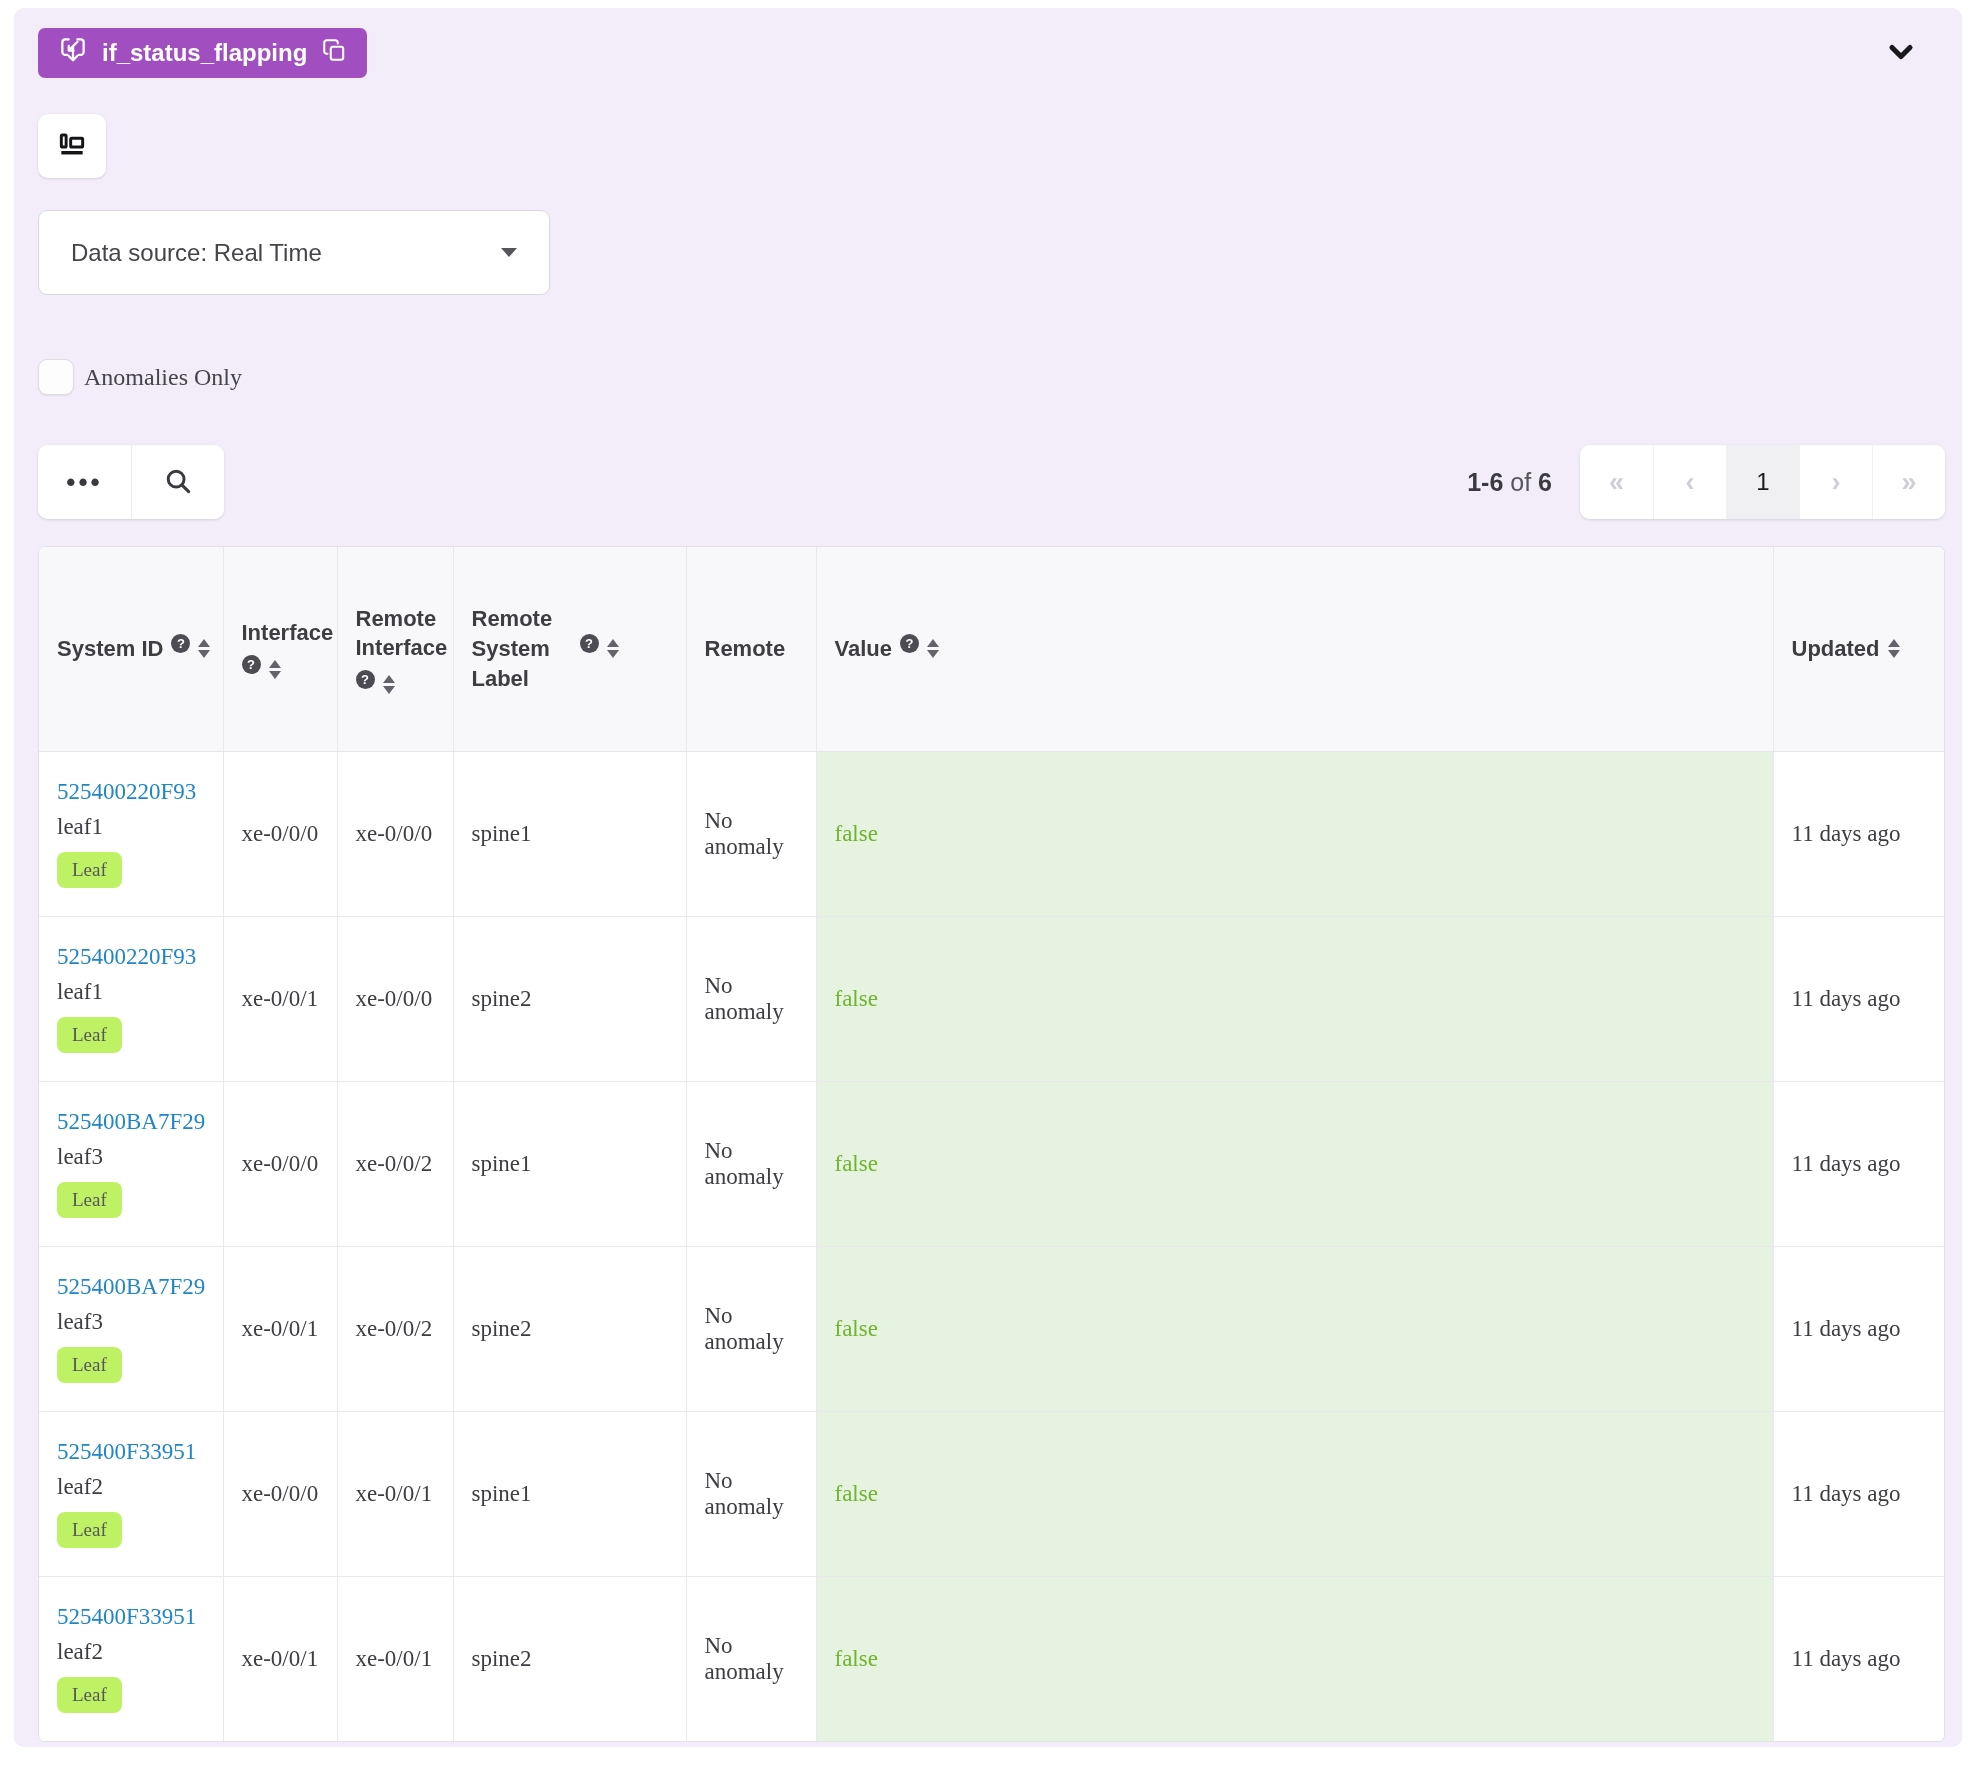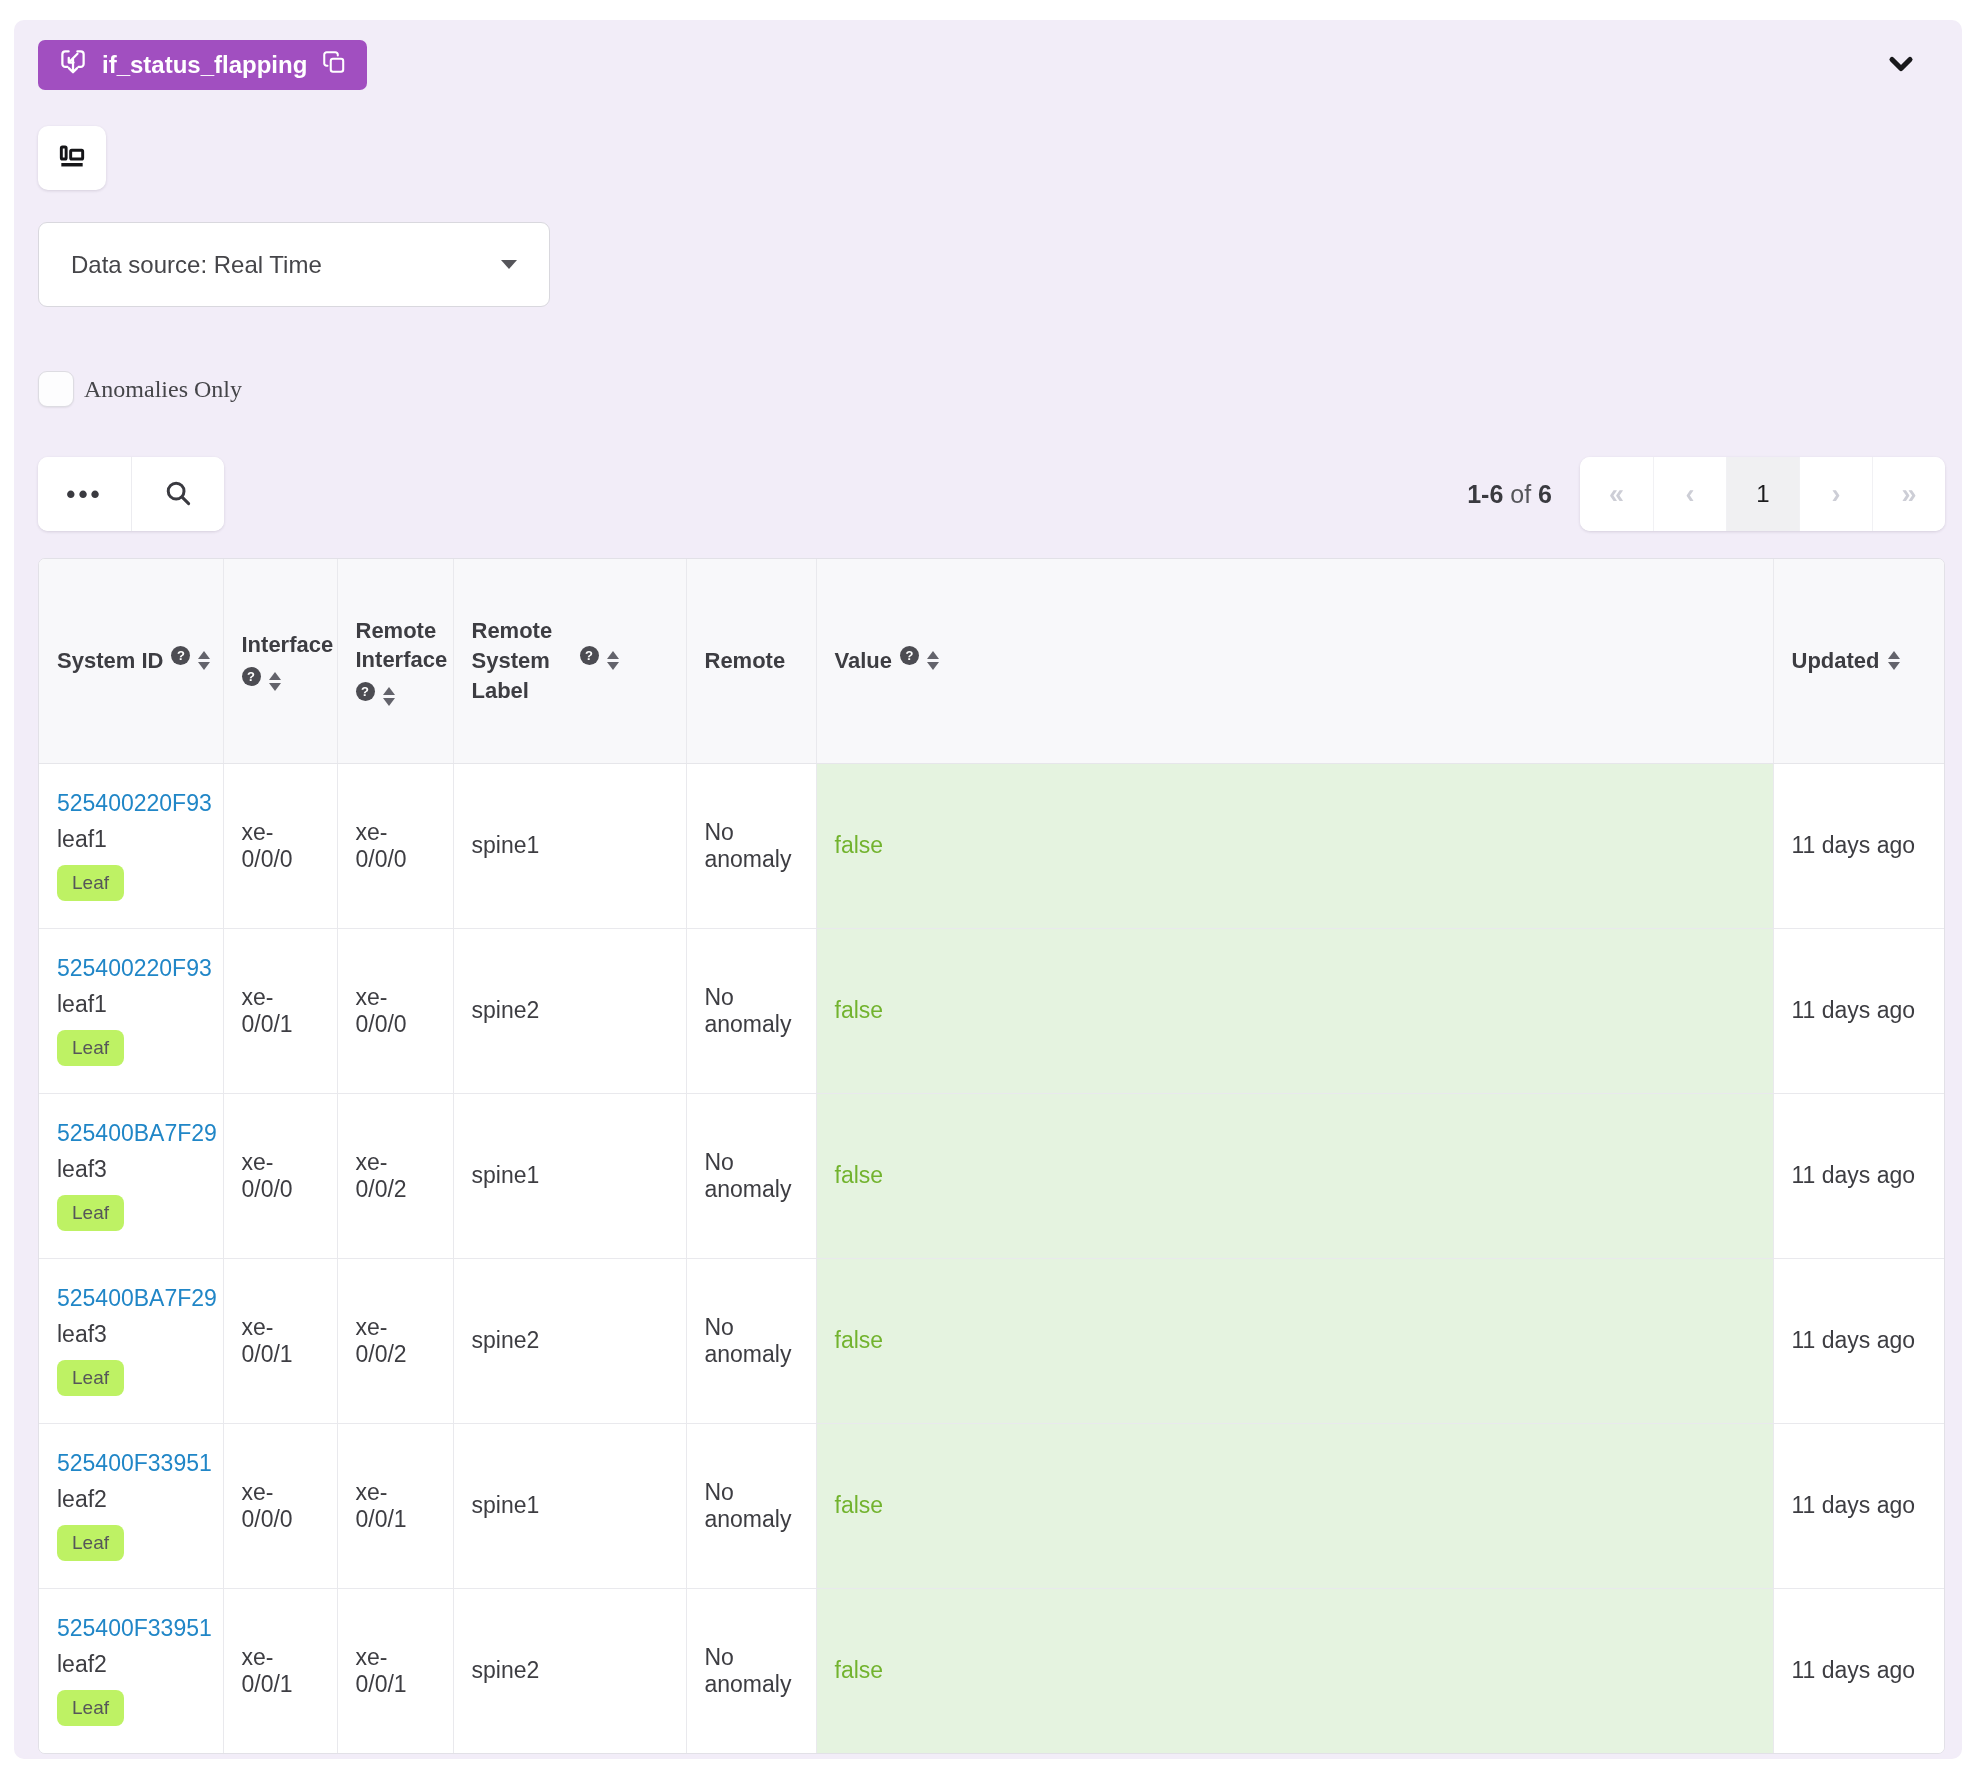--- a/index.html
+++ b/index.html
@@ -1,19 +1,19 @@
 <!DOCTYPE html>
 <html style="--accent-purple: #a14fc0; --link-blue: #2086c7; --value-green: #72b32e; --value-bg: #e5f3e0; --panel-bg: #f2edf8;"><head>
 <meta charset="utf-8">
 <style>
   * { box-sizing: border-box; margin: 0; padding: 0; }
   html,body { width:1986px; height:1768px; background:#ffffff;
     font-family:"Liberation Sans", sans-serif; color:#3d3d3d; }
 
-  .panel { position:absolute; left:14px; top:20px; width:1948px; height:1739px;
+  .panel { position:absolute; left:14px; top:8px; width:1948px; height:1739px;
     background:var(--panel-bg,#f2edf8); border-radius:10px;
     padding:20px 17px 0 24px; }
 
   
   .badge-row { display:flex; justify-content:space-between; align-items:center; height:50px; }
   .probe-badge { display:inline-flex; align-items:center; gap:14px; height:50px;
     background:var(--accent-purple,#a14fc0); border-radius:7px; padding:0 20px;
     color:#fff; font-size:24px; font-weight:700; }
   .collapse-btn { width:44px; height:44px; display:flex; align-items:center; justify-content:center;
     background:transparent; border:none; cursor:pointer; margin-right:22px; }
@@ -79,21 +79,21 @@
   .sort-icon { display:inline-flex; flex-direction:column; gap:3px; cursor:pointer; }
   .tri-up { width:0; height:0; border-left:6px solid transparent; border-right:6px solid transparent;
     border-bottom:8px solid #63636b; }
   .tri-down { width:0; height:0; border-left:6px solid transparent; border-right:6px solid transparent;
     border-top:8px solid #63636b; }
 
   .col-0 { width:184px; } .col-1 { width:114px; } .col-2 { width:116px; }
   .col-3 { width:233px; } .col-4 { width:130px; } .col-5 { width:957px; }
   .col-6 { width:173px;margin-left:8px; }
 
-  tbody tr { height:165px; }
+  tbody tr { height:165px;font-family:Liberation Serif, serif; }
   td { border-right:1px solid #e9e9ed; border-top:1px solid #e9e9ed;
     vertical-align:middle; padding:0 14px 0 18px; font-size:23px; color:#3d3d42; background:#fff; }
   td:last-child { border-right:none; }
   .sys-link { color:var(--link-blue,#2086c7); text-decoration:none; font-size:23px; cursor:pointer; display:inline-block; }
   .hostname { margin-top:9px; font-size:23px; color:#3d3d42; }
   .role-badge { display:inline-block; margin-top:12px; background:#bef264; border-radius:8px;
     padding:7px 15px; font-size:19px; color:#565659; }
   td.value-cell { background:var(--value-bg,#e5f3e0); }
   .value-text { color:var(--value-green,#72b32e); }
 </style>

